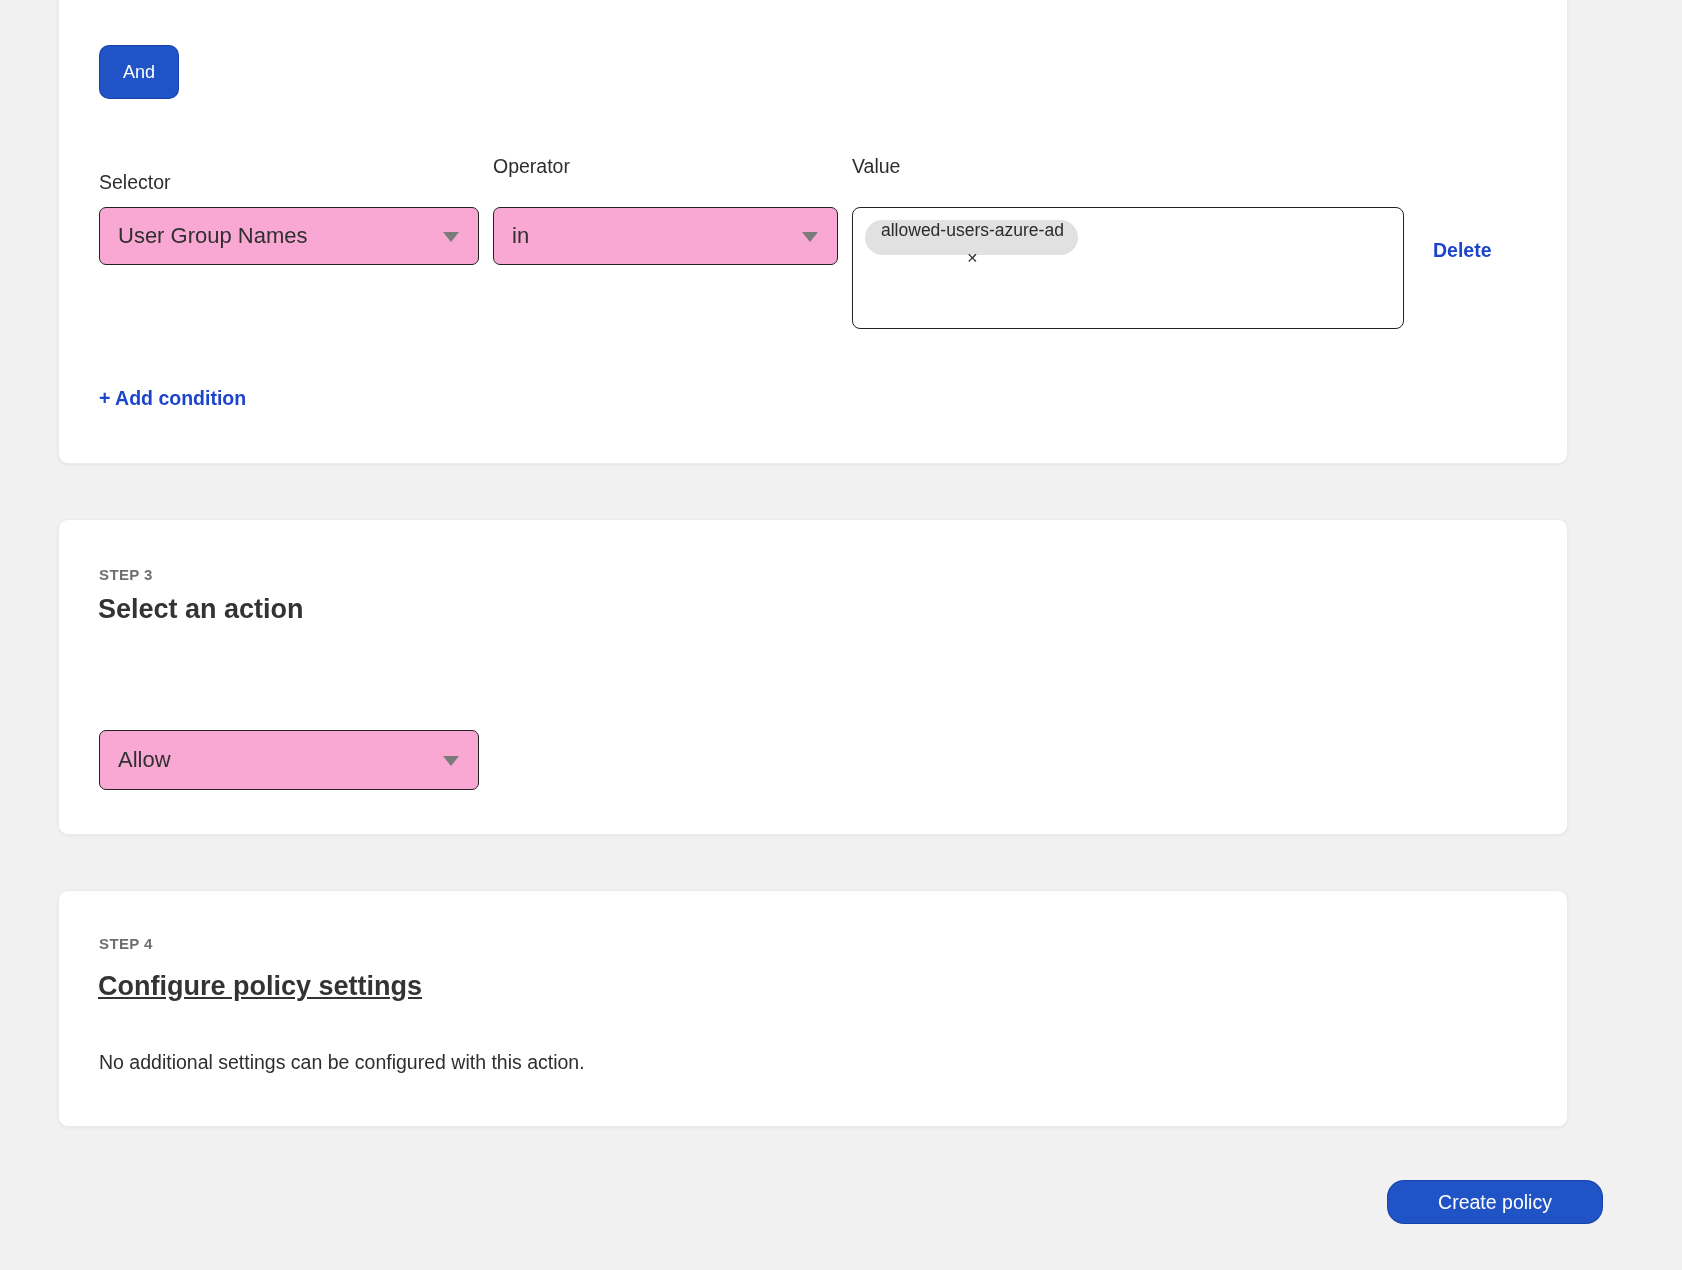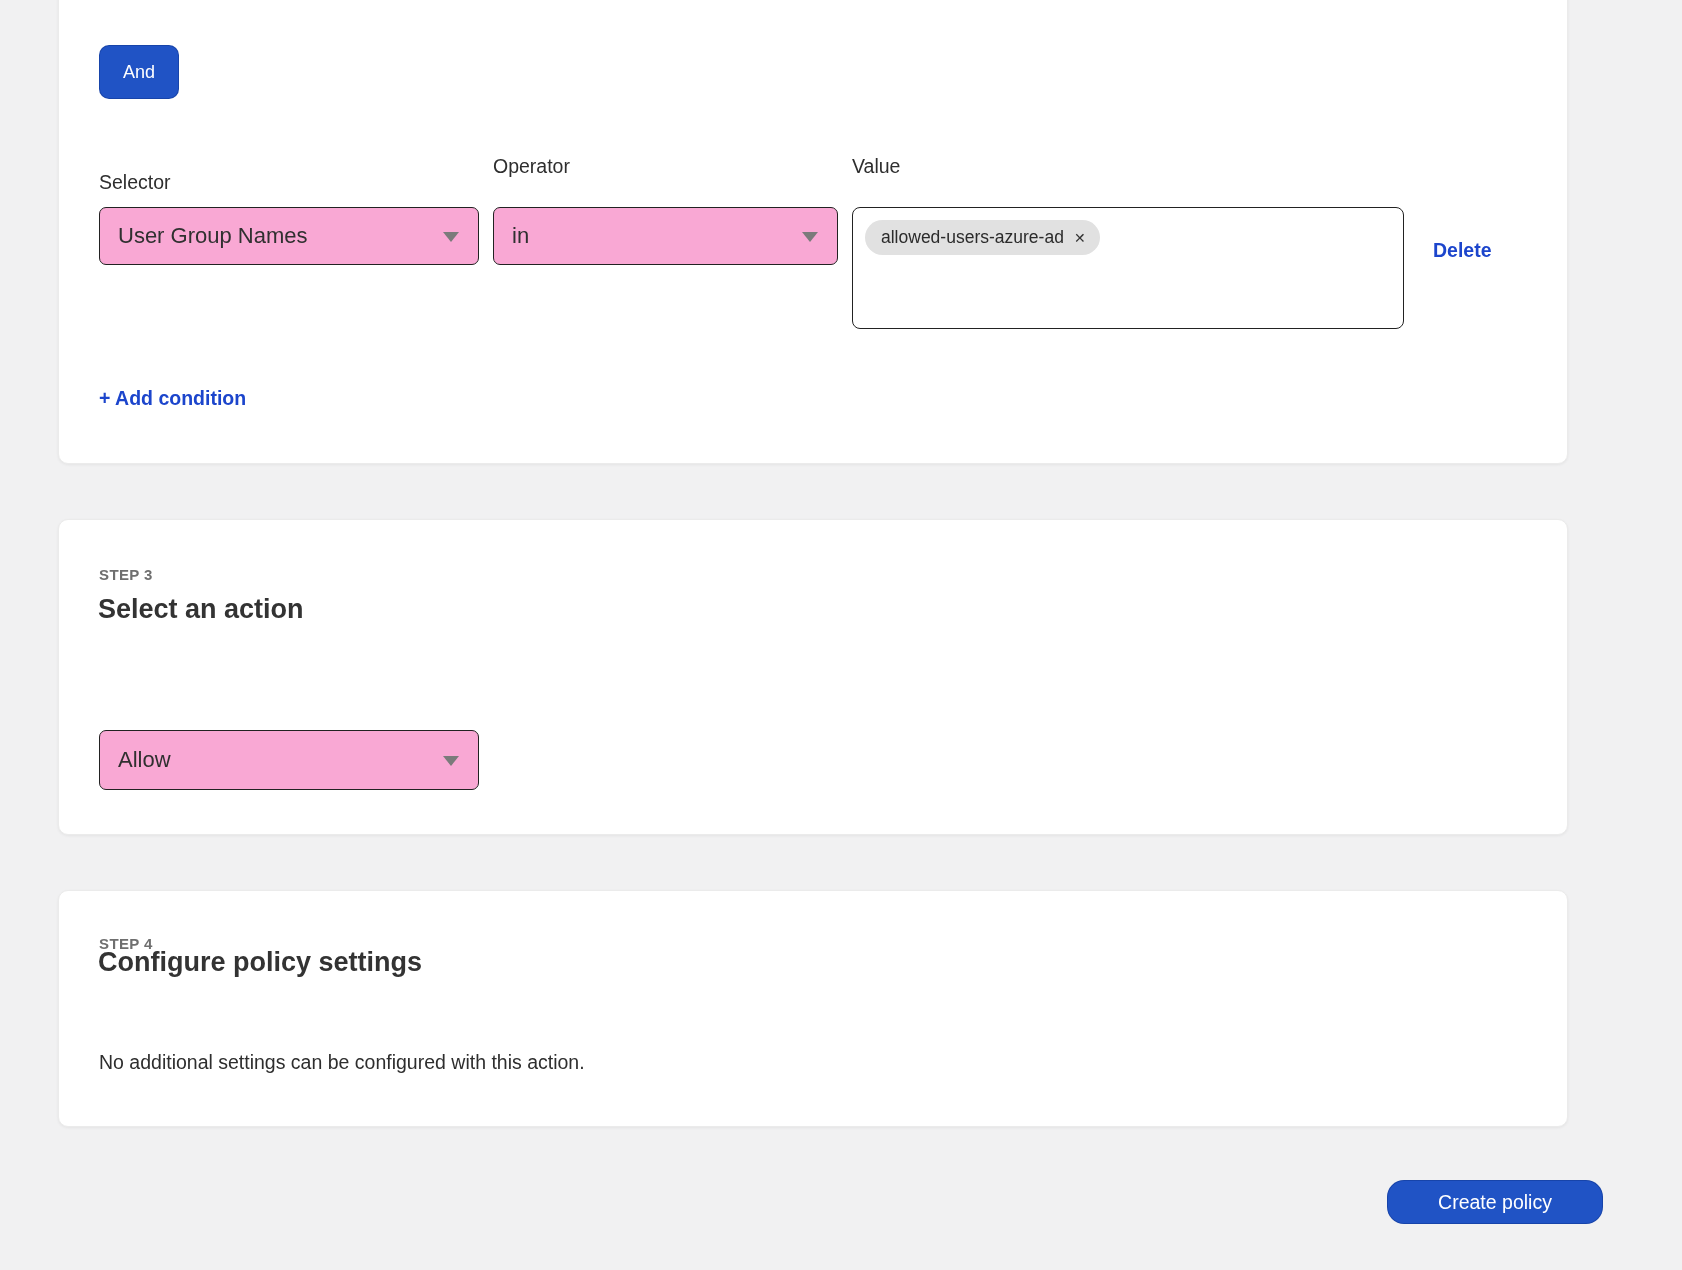--- a/index.html
+++ b/index.html
@@ -67,21 +67,21 @@
   }
 
   .tag-input{
     position:absolute;left:793px;top:240px;width:552px;height:122px;
     background:#fff;border:1.5px solid var(--border-dark);border-radius:8px;
     padding:12px;cursor:text;
   }
   .tag{
     display:inline-flex;align-items:center;gap:10px;
     background:var(--chip-bg);border-radius:18px;height:35px;
-    padding:0 14px 0 16px;font-size:17.5px;color:#2b2b2b;
+    padding:0 14px 0 16px;font-size:17.5px;color:#2b2b2b;flex-direction:column;
   }
   .tag-x{
     font-size:14px;font-weight:700;color:#333;cursor:pointer;line-height:1;
   }
 
   .link{
     color:var(--link-blue);font-size:19.5px;text-decoration:none;cursor:pointer;font-weight:bold;
   }
   .delete-link{position:absolute;left:1374px;top:272px;}
   .add-link{position:absolute;left:40px;top:420px;}
@@ -90,21 +90,21 @@
     position:absolute;left:40px;font-size:15px;font-weight:700;
     letter-spacing:0.4px;color:var(--step-gray);
   }
   .card-step3 .step-label{top:46px;}
   .card-step4 .step-label{top:44px;}
 
   .card-title{
     position:absolute;left:39px;margin:0;font-size:27px;font-weight:700;color:#333333;
   }
   .card-step3 .card-title{top:74px;text-align:center;}
-  .card-step4 .card-title{top:56px;}
+  .card-step4 .card-title{top:80px;text-decoration:underline;}
 
   .lbl-action{left:40px;top:168px;margin-top:44px;}
   .sel-action{left:40px;top:210px;width:380px;height:60px;}
 
   .body-text{
     position:absolute;left:40px;top:160px;font-size:19.5px;color:#2e2e2e;
   }
 </style>
 </head>
 <body>

